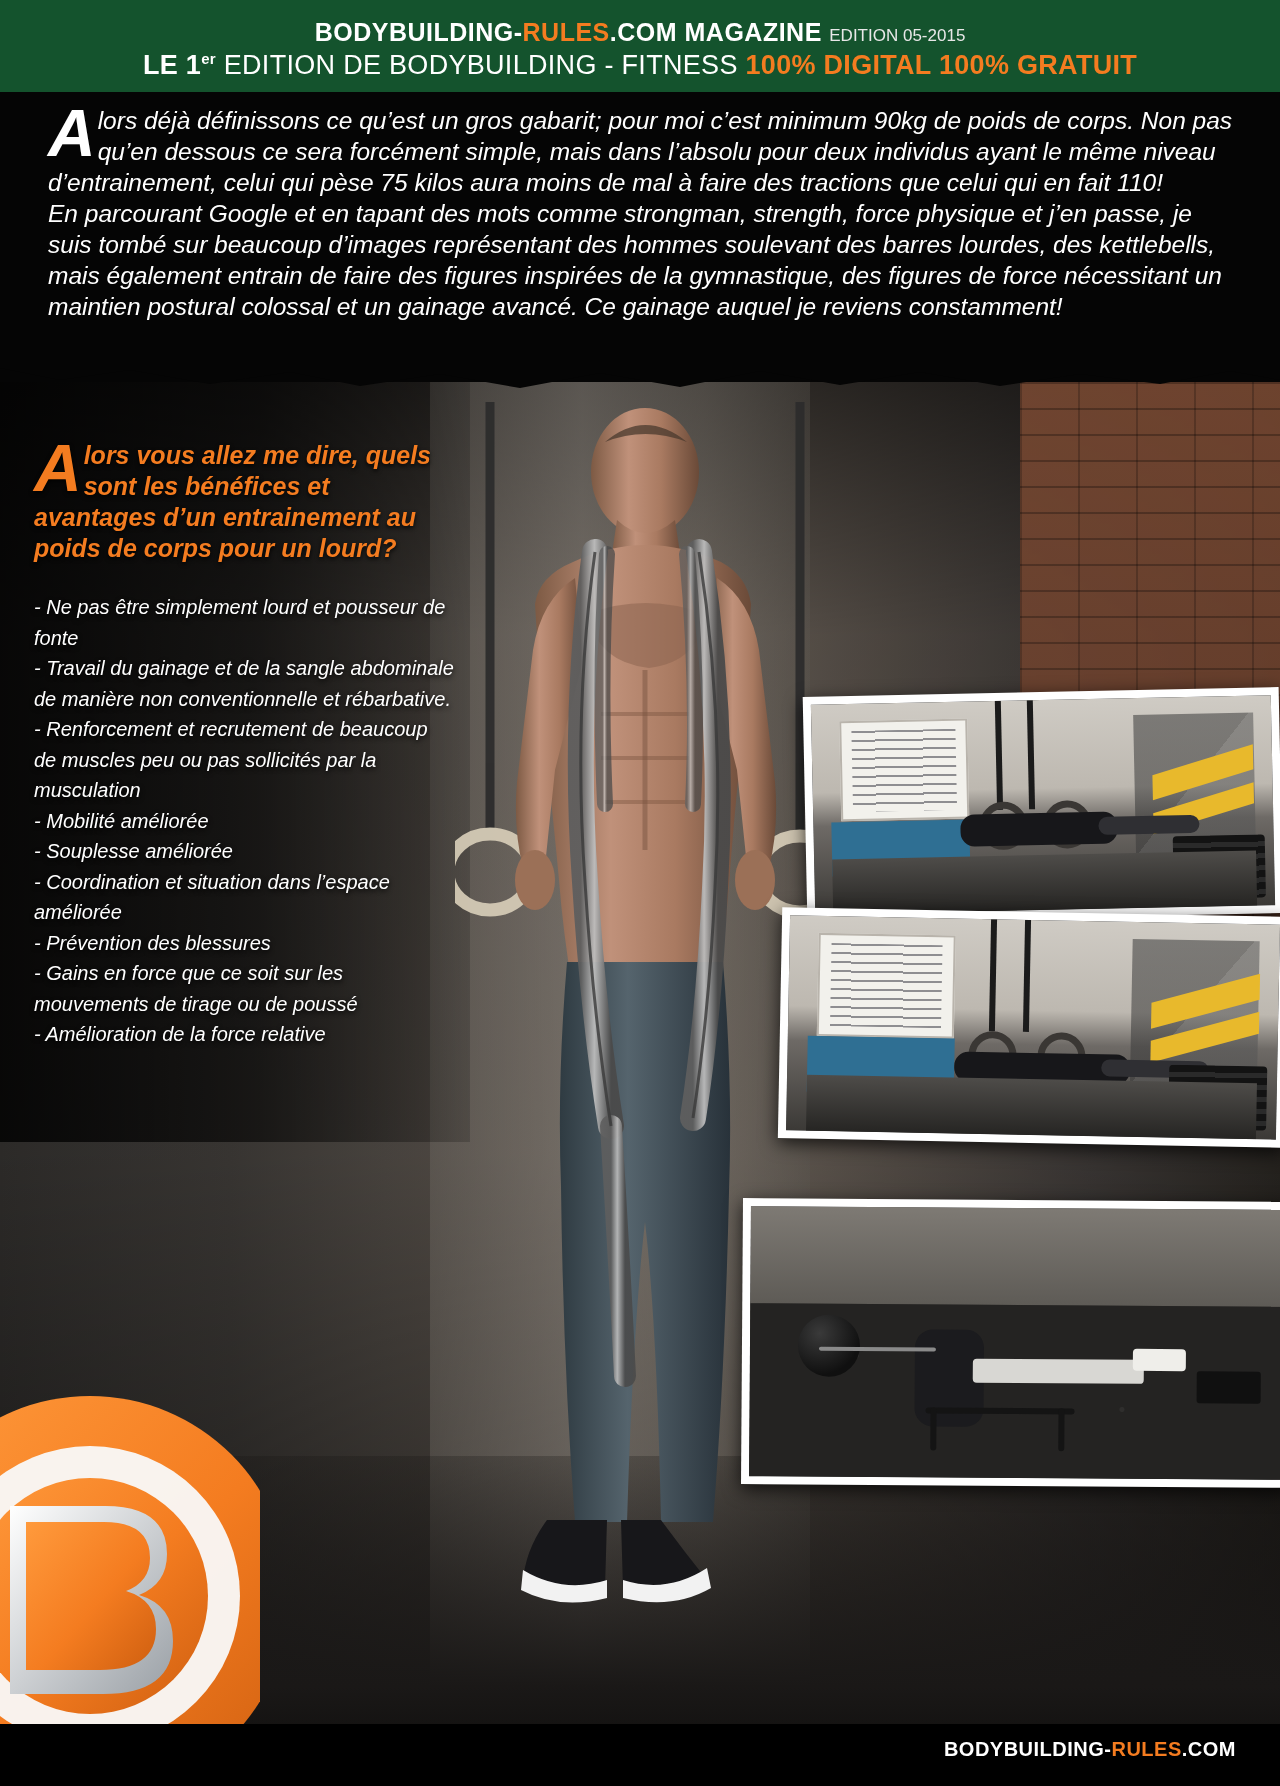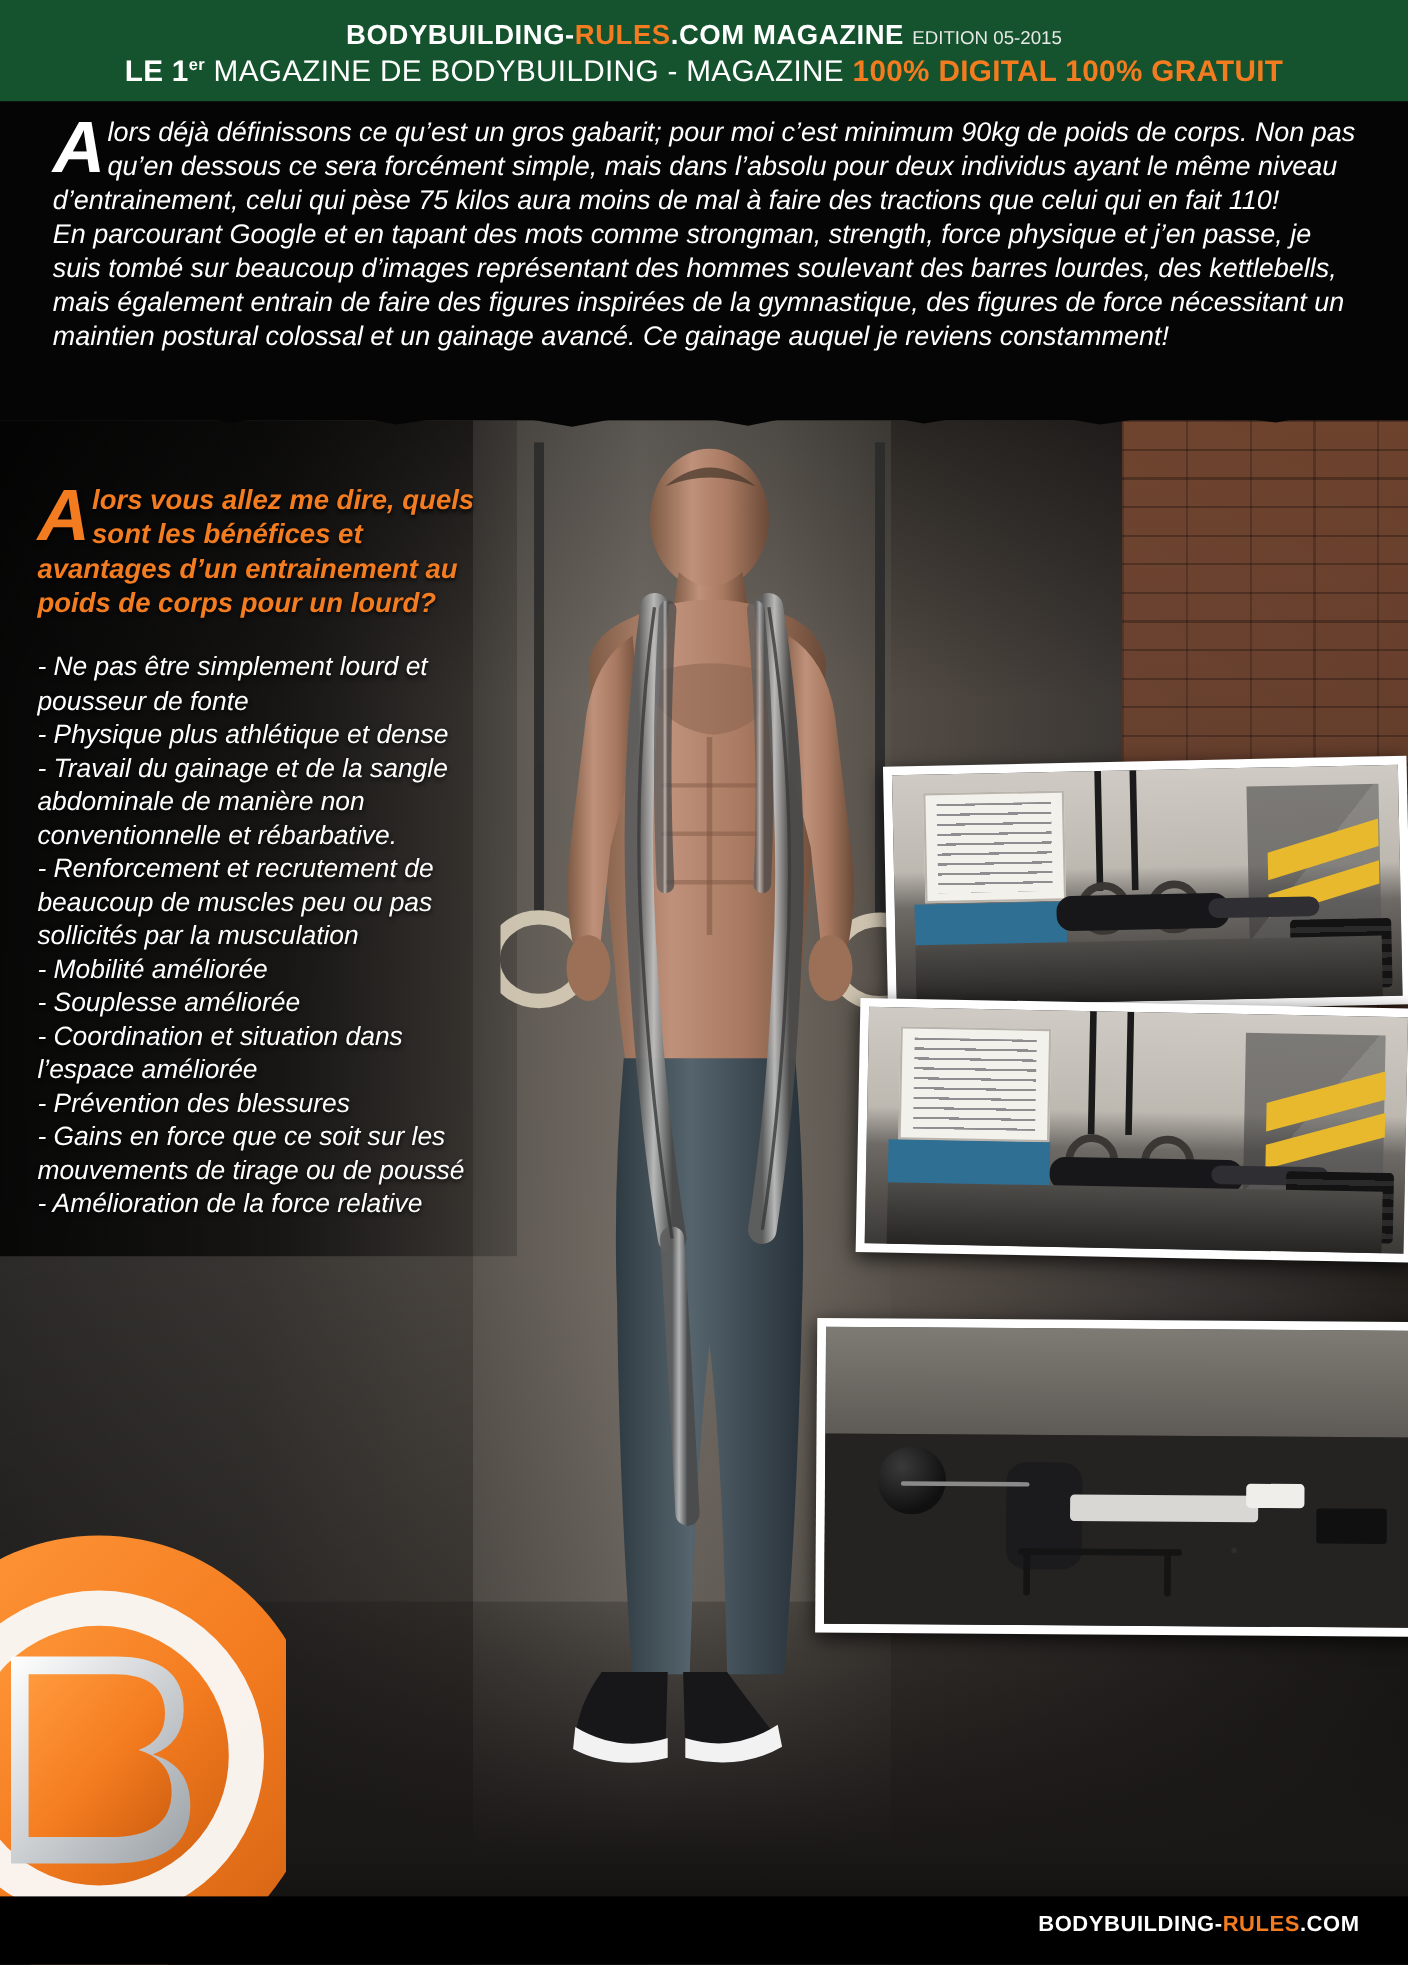--- a/index.html
+++ b/index.html
@@ -170,21 +170,21 @@
     font-style: italic;
     font-weight: bold;
     font-size: 25px;
     line-height: 31px;
     text-shadow: 0 2px 4px rgba(0,0,0,0.9);
   }
   #bullets {
     margin-top: 28px;
     color: #ffffff;
     font-style: italic;
-    font-size: 24px;
+    font-size: 20px;
     line-height: 30.5px;
     text-shadow: 0 2px 5px rgba(0,0,0,0.95);
   }
   #bullets div { margin: 0; }
 
   
   .photo-card {
     position: absolute;
     background: #ffffff;
     padding: 8px;
@@ -411,41 +411,40 @@
       </g>
     </svg>
   </div>
 
   <div id="header">
     <div class="hdr-line1">
       <span>BODYBUILDING-</span><span class="rules">RULES</span><span>.COM MAGAZINE</span>
       <span class="edition">EDITION 05-2015</span>
     </div>
     <div class="hdr-line2">
-      <span class="sup"><span>LE 1</span><sup>er</sup></span><span> MAGAZINE DE BODYBUILDING - MAGAZINE </span><span class="accent">100% DIGITAL 100% GRATUIT</span>
+      <span class="sup"><span>LE 1</span><sup>er</sup></span><span> EDITION DE BODYBUILDING - FITNESS </span><span class="accent">100% DIGITAL 100% GRATUIT</span>
     </div>
   </div>
 
   <div id="intro-block"></div>
   <svg id="intro-torn" viewBox="0 0 1280 34" preserveAspectRatio="none">
     <path d="M0 0 L60 12 L130 2 L210 16 L290 4 L360 18 L440 6 L520 20 L600 5 L680 19 L760 3 L840 17 L920 4 L1000 18 L1080 6 L1160 16 L1230 3 L1280 12 L1280 0 Z" fill="#050505"></path>
   </svg>
 
   <div id="intro-text">
     <span class="dropcap">A</span><span>lors déjà définissons ce qu’est un gros gabarit; pour moi c’est minimum 90kg de poids de corps. Non pas qu’en dessous ce sera forcément simple, mais dans l’absolu pour deux individus ayant le même niveau d’entrainement, celui qui pèse 75 kilos aura moins de mal à faire des tractions que celui qui en fait 110!</span><br>
     <span>En parcourant Google et en tapant des mots comme strongman, strength, force physique et j’en passe, je suis tombé sur beaucoup d’images représentant des hommes soulevant des barres lourdes, des kettlebells, mais également entrain de faire des figures inspirées de la gymnastique, des figures de force nécessitant un maintien postural colossal et un gainage avancé. Ce gainage auquel je reviens constamment!</span>
   </div>
 
   <div id="left-col">
     <div id="lead-question">
       <span class="dropcap orange">A</span><span>lors vous allez me dire, quels sont les bénéfices et avantages d’un entrainement au poids de corps pour un lourd?</span>
     </div>
     <div id="bullets">
       <div>- Ne pas être simplement lourd et pousseur de fonte</div>
-      <div>- Physique plus athlétique et dense</div>
       <div>- Travail du gainage et de la sangle abdominale de manière non conventionnelle et rébarbative.</div>
       <div>- Renforcement et recrutement de beaucoup de muscles peu ou pas sollicités par la musculation</div>
       <div>- Mobilité améliorée</div>
       <div>- Souplesse améliorée</div>
       <div>- Coordination et situation dans l’espace améliorée</div>
       <div>- Prévention des blessures</div>
       <div>- Gains en force que ce soit sur les mouvements de tirage ou de poussé</div>
       <div>- Amélioration de la force relative</div>
     </div>
   </div>

